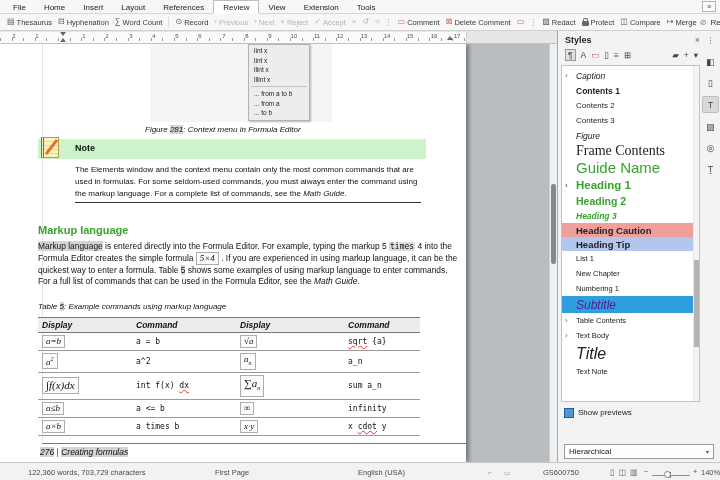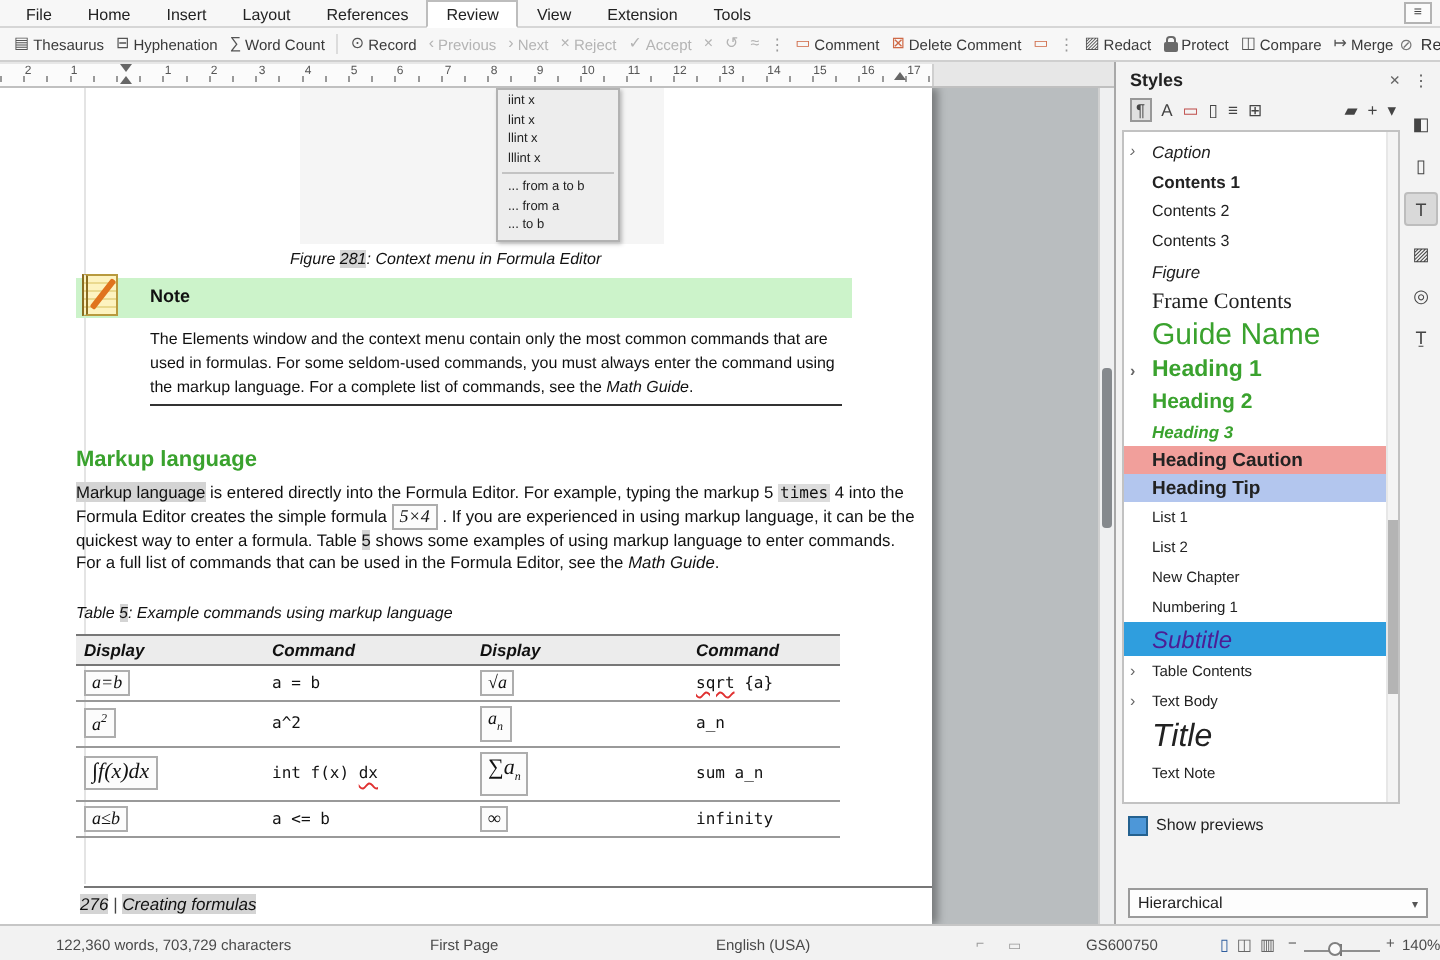--- a/index.html
+++ b/index.html
@@ -103,21 +103,21 @@
   .sp-tspacer{flex:1;}
   .sp-list{flex:1;margin:2px 20px 2px 3px;background:#fff;border:1px solid #c2c2c2;overflow:hidden;
     position:relative;padding-top:2px;}
   .sp-scroll{position:absolute;right:0;top:0;bottom:0;width:5px;background:#f4f4f4;border-left:1px solid #e7e7e7;}
   .sp-sthumb{position:absolute;left:0;right:0;top:58%;height:26%;background:#b4b4b4;}
   .sp-item{height:15px;display:flex;align-items:center;padding-left:14px;position:relative;color:#222;
     font-size:8px;white-space:nowrap;}
   .sp-item .chev{position:absolute;left:3px;font-size:8px;color:#666;}
   .sp-item.it{font-style:italic;font-size:8.5px;}
   .sp-item.b{font-weight:bold;font-size:8.5px;}
-  .sp-item.serif{font-family:"Liberation Serif",serif;font-size:11px;}
+  .sp-item.serif{font-family:"Liberation Serif",serif;font-size:14px;}
   .sp-item.guide{color:#3aa22e;font-size:15px;height:19px;}
   .sp-item.h1{color:#3aa22e;font-weight:bold;font-size:11.5px;height:16px;}
   .sp-item.h2{color:#3aa22e;font-weight:bold;font-size:10.5px;height:15px;}
   .sp-item.h3{color:#3aa22e;font-weight:bold;font-style:italic;font-size:8.5px;}
   .sp-item.caution{font-weight:bold;font-size:9.5px;background:#f19f9b;height:14px;}
   .sp-item.tip{font-weight:bold;font-size:9.5px;background:#b3c6ee;height:14px;}
   .sp-item.sm{font-size:7.5px;}
   .sp-item.subtitle{background:#2f9ede;color:#4c1d95;font-style:italic;font-size:12px;height:17px;}
   .sp-item.title{font-style:italic;font-size:16px;height:21px;}
   .sp-bottom{padding:2px 6px 3px 6px;}
@@ -314,20 +314,26 @@
                   <td><span class="mono"><span>int f(x) </span><span class="err">dx</span></span></td>
                   <td><span class="fbox big"><span>∑a</span><sub>n</sub></span></td>
                   <td><span class="mono"><span>sum a_n</span></span></td>
                 </tr>
                 <tr>
                   <td><span class="fbox"><span>a≤b</span></span></td>
                   <td><span class="mono"><span>a &lt;= b</span></span></td>
                   <td><span class="fbox"><span>∞</span></span></td>
                   <td><span class="mono"><span>infinity</span></span></td>
                 </tr>
+                <tr>
+                  <td><span class="fbox"><span>a×b</span></span></td>
+                  <td><span class="mono"><span>a times b</span></span></td>
+                  <td><span class="fbox"><span>x·y</span></span></td>
+                  <td><span class="mono"><span>x </span><span class="err">cdot</span><span> y</span></span></td>
+                </tr>
               </tbody>
           </table>
 
           <div class="footer-rule"></div>
           <div class="footer-text">
             <span class="hl">276</span><span class="footer-sep"> </span><span class="footer-sep">|</span><span class="footer-sep"> </span><span class="hl">Creating formulas</span>
           </div>
         </div>
 
         <div class="vscroll">
@@ -387,23 +393,20 @@
             <span>Heading 3</span>
           </div>
           <div class="sp-item caution">
             <span>Heading Caution</span>
           </div>
           <div class="sp-item tip">
             <span>Heading Tip</span>
           </div>
           <div class="sp-item sm">
             <span>List 1</span>
-          </div>
-          <div class="sp-item sm">
-            <span>List 2</span>
           </div>
           <div class="sp-item sm">
             <span>New Chapter</span>
           </div>
           <div class="sp-item sm">
             <span>Numbering 1</span>
           </div>
           <div class="sp-item subtitle">
             <span>Subtitle</span>
           </div>

